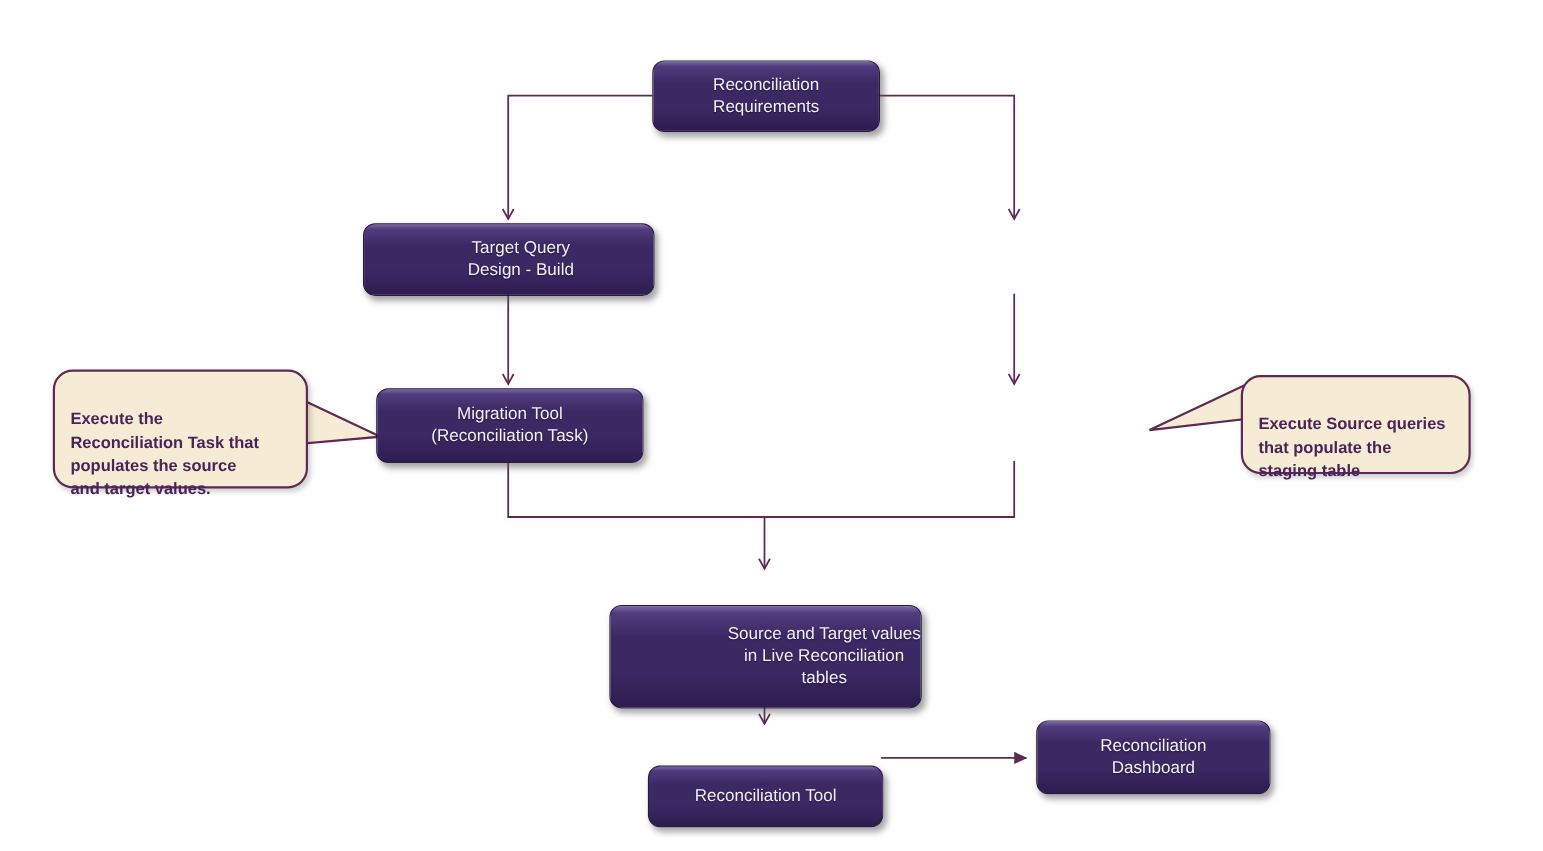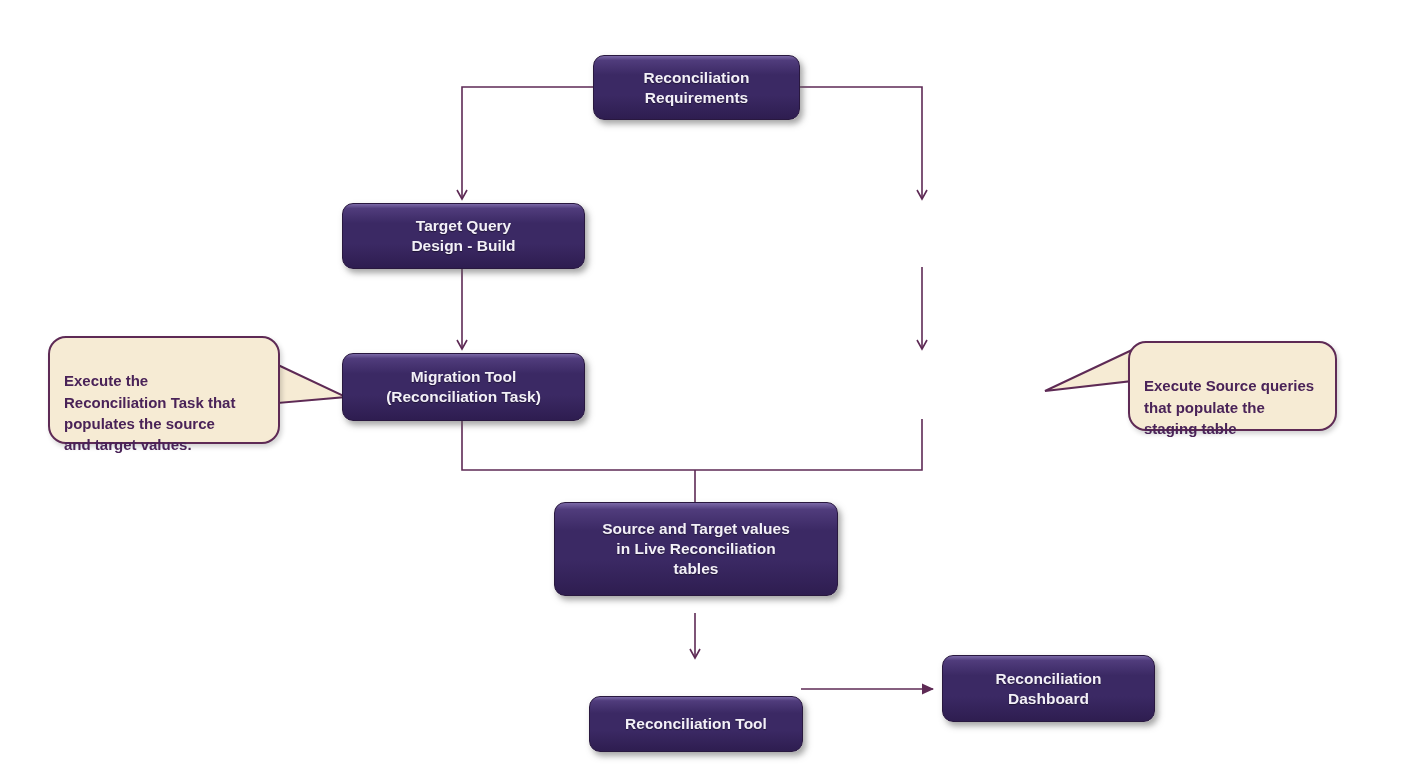--- a/index.html
+++ b/index.html
@@ -15,21 +15,21 @@
   .connectors{position:absolute; left:0; top:0; width:1403px; height:774px;}
   .connectors path.line{fill:none; stroke:var(--connector); stroke-width:1.6;}
   .connectors polygon.tail{fill:var(--callout-fill); stroke:var(--callout-border); stroke-width:2;}
   #arrowV path{fill:none; stroke:var(--connector); stroke-width:1.6;}
   #arrowSolid path{fill:var(--connector); stroke:none;}
   .node{
     position:absolute; display:flex; align-items:center; justify-content:center;
     background:linear-gradient(180deg, var(--node-fill-top) 0%, #503c7c 7%, var(--node-fill) 30%, var(--node-fill) 62%, var(--node-fill-bottom) 100%);
     border:1px solid #29183f; border-radius:11px;
     box-shadow:3px 4px 6px rgba(90,90,90,0.55);
-    color:var(--node-text); font-weight:bold; font-size:15.5px; line-height:1.28;
+    color:var(--node-text); font-weight:normal; font-size:15.5px; line-height:1.28;
     text-align:center; white-space:pre-line; text-shadow:0 1px 1px rgba(0,0,0,0.45);
   }
   .callout{
     position:absolute; box-sizing:border-box;
     background:var(--callout-fill); border:2px solid var(--callout-border);
     border-radius:18px; box-shadow:2px 3px 5px rgba(0,0,0,0.18);
     color:var(--callout-text); font-weight:bold; font-size:15px; line-height:1.42;
     padding:11px 14px; white-space:pre-line; text-align:left;
   }
 </style>
@@ -59,33 +59,33 @@
 
     <polygon class="tail" points="278,365 346,397 278,403"></polygon>
     <polygon class="tail" points="1132,350 1045,391 1132,381"></polygon>
   </svg>
 
   <div class="node" style="left:593px; top:55px; width:205px; height:63px;">
     <span>Reconciliation
 Requirements</span>
   </div>
 
-  <div class="node" style="left:342px; top:203px; width:241px; height:64px;">
+  <div class="node" style="left:330px; top:203px; width:241px; height:64px;padding-left:22px;">
     <span>Target Query
 Design - Build</span>
   </div>
 
 
   <div class="node" style="left:342px; top:353px; width:241px; height:66px;">
     <span>Migration Tool
 (Reconciliation Task)</span>
   </div>
 
 
-  <div class="node" style="left:554px; top:502px; width:282px; height:92px;">
+  <div class="node" style="left:554px; top:550px; width:282px; height:92px;justify-content:flex-end;">
     <span>Source and Target values
 in Live Reconciliation
 tables</span>
   </div>
 
   <div class="node" style="left:589px; top:662px; width:212px; height:54px;margin-top:34px;">
     <span>Reconciliation Tool</span>
   </div>
 
   <div class="node" style="left:942px; top:655px; width:211px; height:65px;">

